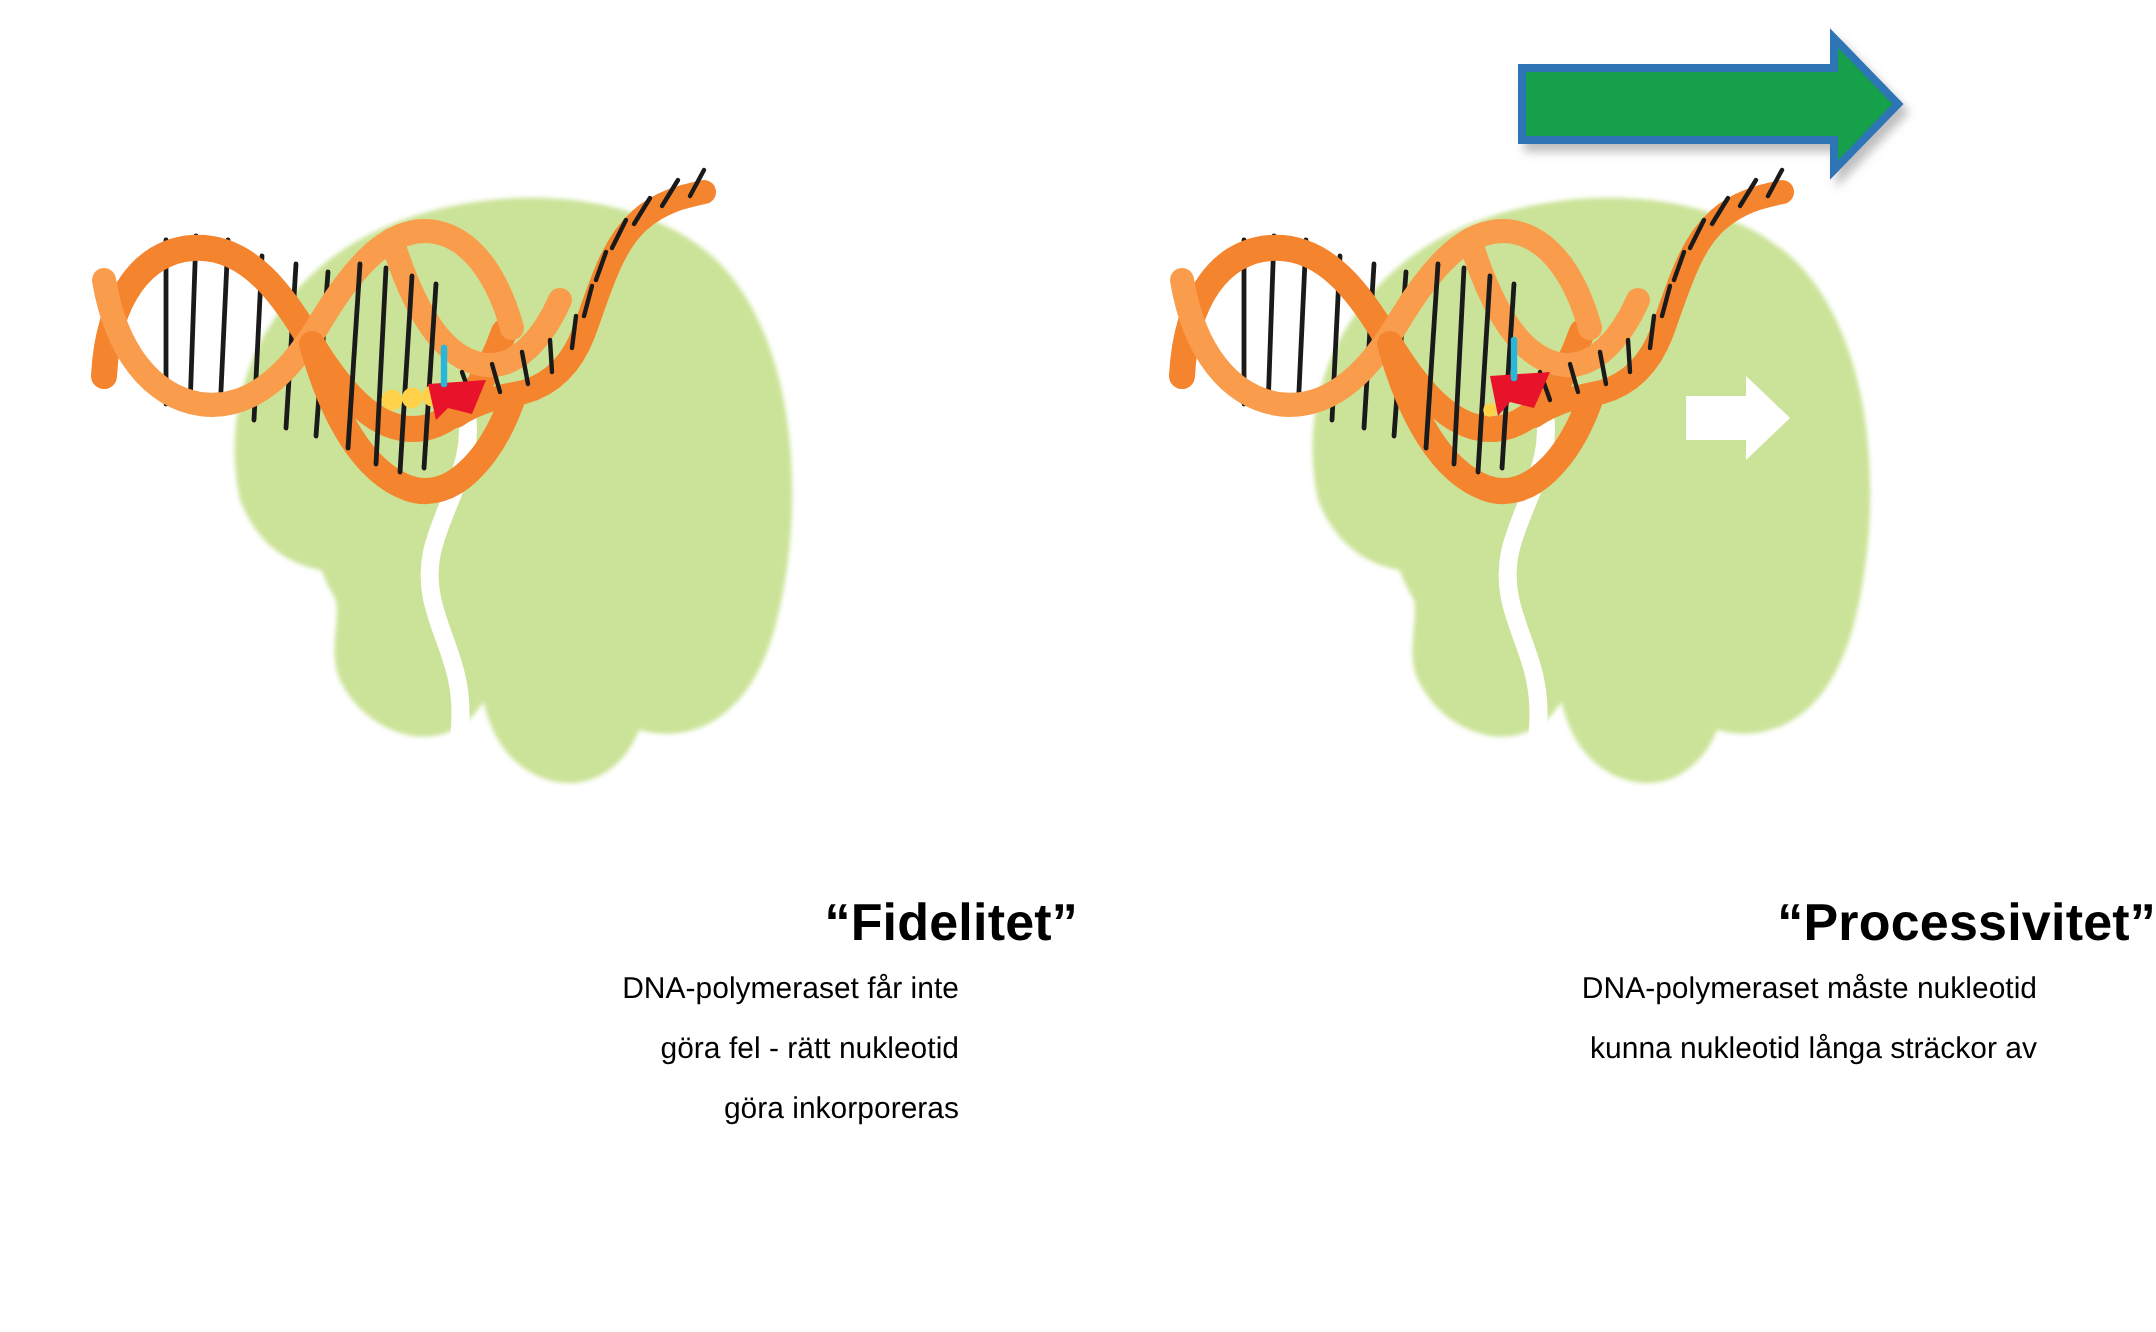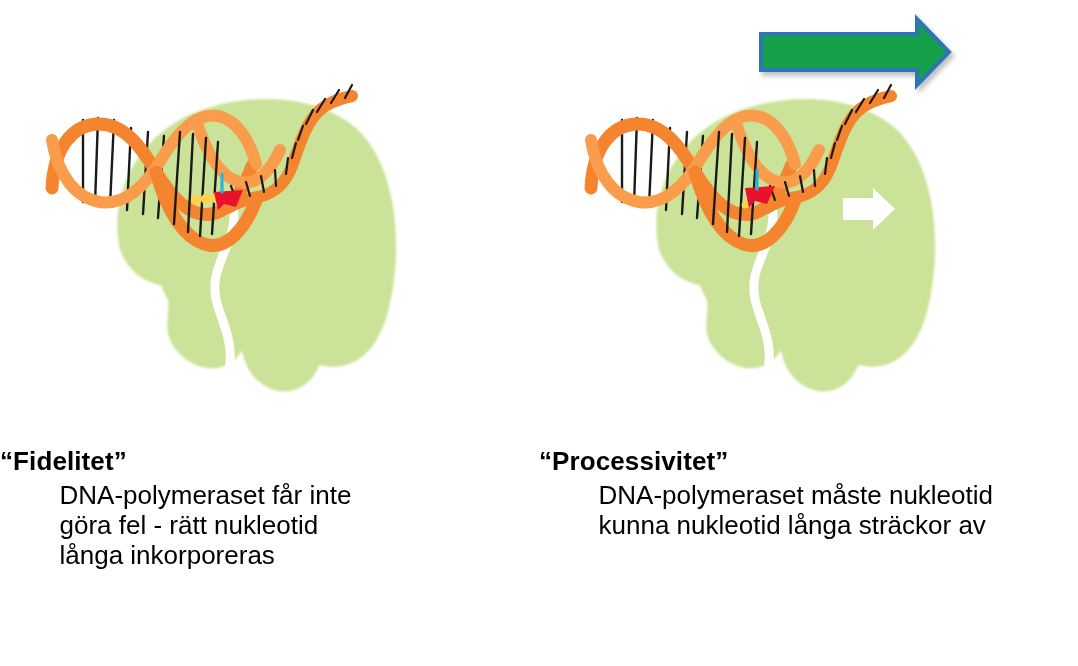--- a/index.html
+++ b/index.html
@@ -41,32 +41,32 @@
     display: block;
     width: 539px;
     height: 440px;
   }
 
   .caption {
     position: absolute;
     left: 0;
     top: 444px;
     width: 539px;
-    text-align: left;
+    text-align: right;
   }
   .caption-title {
     font-size: 26px;
     font-weight: bold;
     line-height: 34px;
     letter-spacing: 0.1px;
     margin: 0 0 2px 0;
     color: #000000;
   }
   .caption-body {
-    font-size: 26px;
+    font-size: 15px;
     font-weight: normal;
     line-height: 30px;
     margin: 0 auto;
     color: #000000;
     width: 420px;
   }
   .caption-body .ln { display: block; }
 </style>
 </head>
 <body>
@@ -178,21 +178,21 @@
           <line x1="222" y1="174" x2="222" y2="192" stroke="#29B6D8" stroke-width="3.2" stroke-linecap="round"></line>
         </g>
       </svg>
     </div>
 
     <div class="caption">
       <div class="caption-title">“Fidelitet”</div>
       <div class="caption-body">
         <span class="ln">DNA-polymeraset får inte</span>
         <span class="ln">göra fel - rätt nukleotid</span>
-        <span class="ln">långa inkorporeras</span>
+        <span class="ln">göra inkorporeras</span>
       </div>
     </div>
   </div>
 
   <div class="panel panel-right">
 
     <div class="figure">
       <svg viewBox="0 0 539 440" xmlns="http://www.w3.org/2000/svg">
         <defs>
           <filter id="blobBlurR" x="-20%" y="-20%" width="140%" height="140%">

